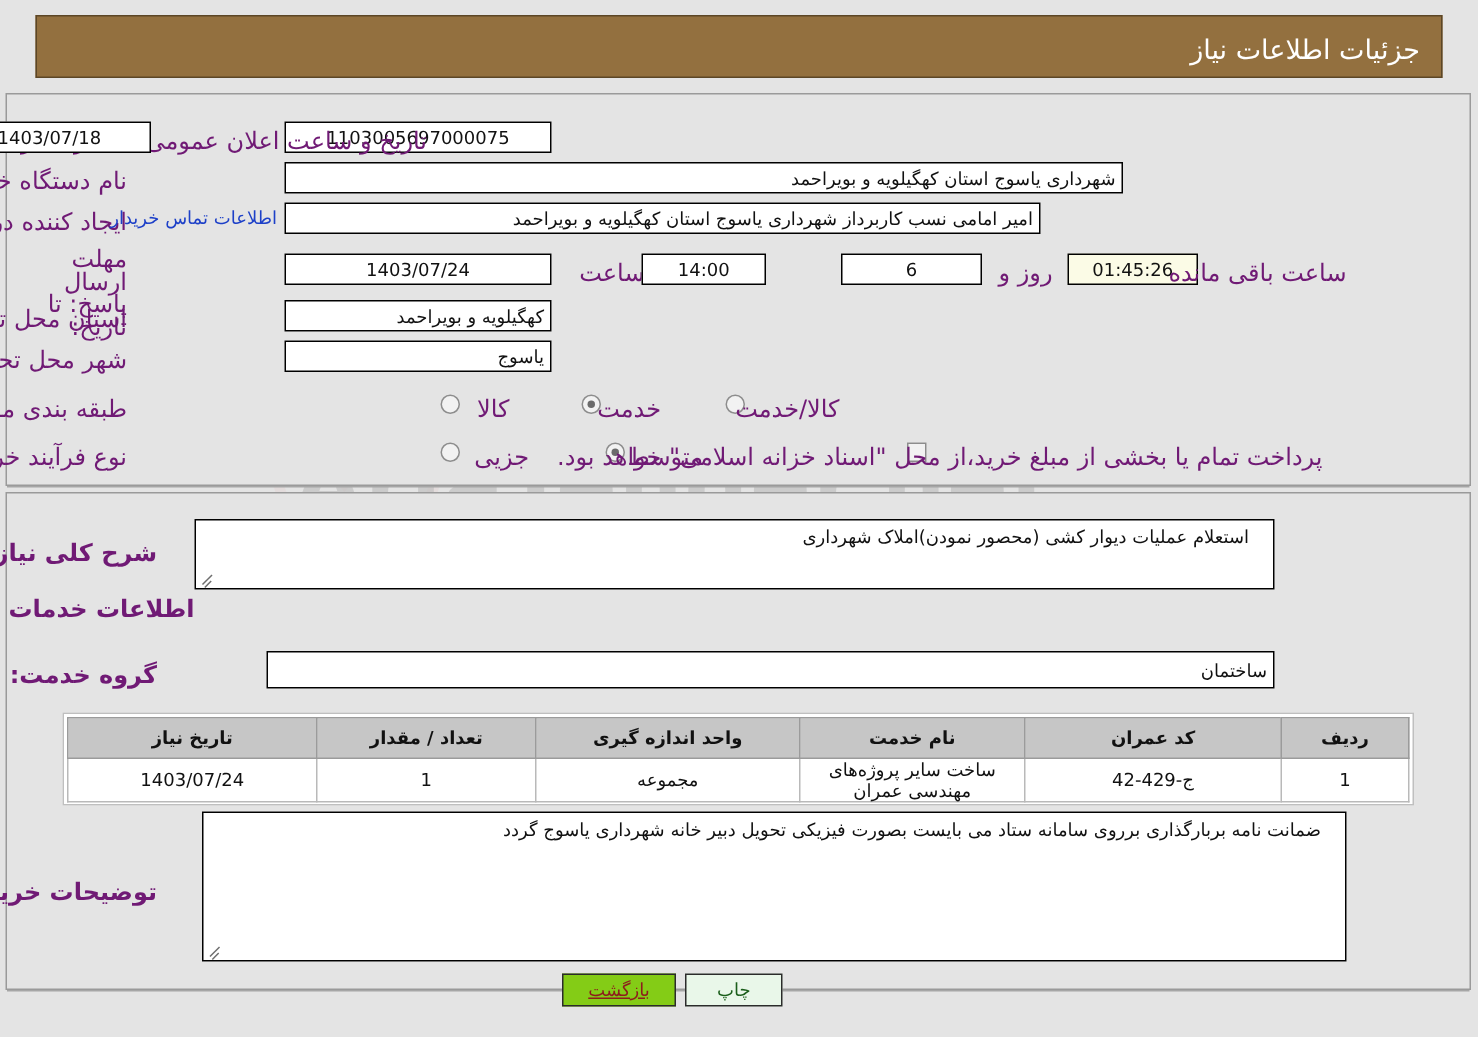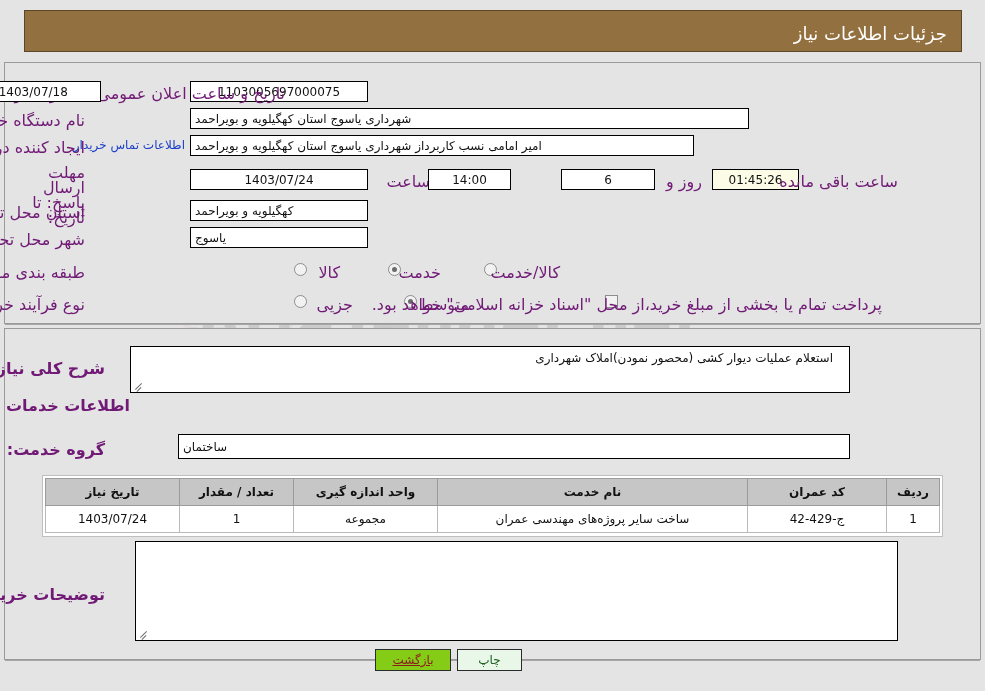--- a/index.html
+++ b/index.html
@@ -106,21 +106,21 @@
     box-sizing: border-box;
     font-size: 12px;
     color: #111;
     line-height: 18px;
     padding: 1px 4px;
     white-space: nowrap;
     overflow: hidden;
     z-index: 3;
   }
   .box.center { text-align: center; }
-  .box.right  { text-align: left; margin-left: 16px; }
+  .box.right  { text-align: right; margin-left: 16px; }
   .box.yellow { background: #fbfbe6; }
   .link {
     position: absolute;
     color: #1d40c8;
     font-size: 12px;
     white-space: nowrap;
     cursor: pointer;
     z-index: 3;
     margin-left: 14px;
   }
@@ -197,21 +197,21 @@
     background: #ffffff;
     table-layout: fixed;
   }
   .tbl th {
     background: #c6c6c6;
     border: 1px solid #9b9b9b;
     height: 26px;
     font-weight: bold;
     color: #111;
     font-size: 12px;
-    padding: 0 4px;
+    padding: 0 20px;
   }
   .tbl td {
     background: #ffffff;
     border: 1px solid #b9b9b9;
     height: 26px;
     text-align: center;
     color: #111;
     padding: 0 4px;
   }
   .tbl-wrap {
@@ -347,19 +347,20 @@
       <td>ساخت سایر پروژه‌های مهندسی عمران</td>
       <td>مجموعه</td>
       <td>1</td>
       <td>1403/07/24</td>
     </tr>
   </tbody>
 </table>
 
 <div class="lbl lbl-b" style="right:880px; top:585px;">توضیحات خریدار:</div>
 <div class="ta" style="right:87px; top:541px; width:763px; height:100px; text-align:right;">
+  <span>ضمانت نامه بربارگذاری برروی سامانه ستاد می بایست بصورت فیزیکی تحویل دبیر خانه شهرداری یاسوج گردد</span>
   <span class="grip"></span>
 </div>
 
 <div class="divider" style="top:660px;"></div>
 
 <div class="btn btn-print" style="right:463px; top:649px; width:65px;">چاپ</div>
 <div class="btn btn-back" style="right:534px; top:649px; width:76px;">بازگشت</div>
 
 </body></html>

